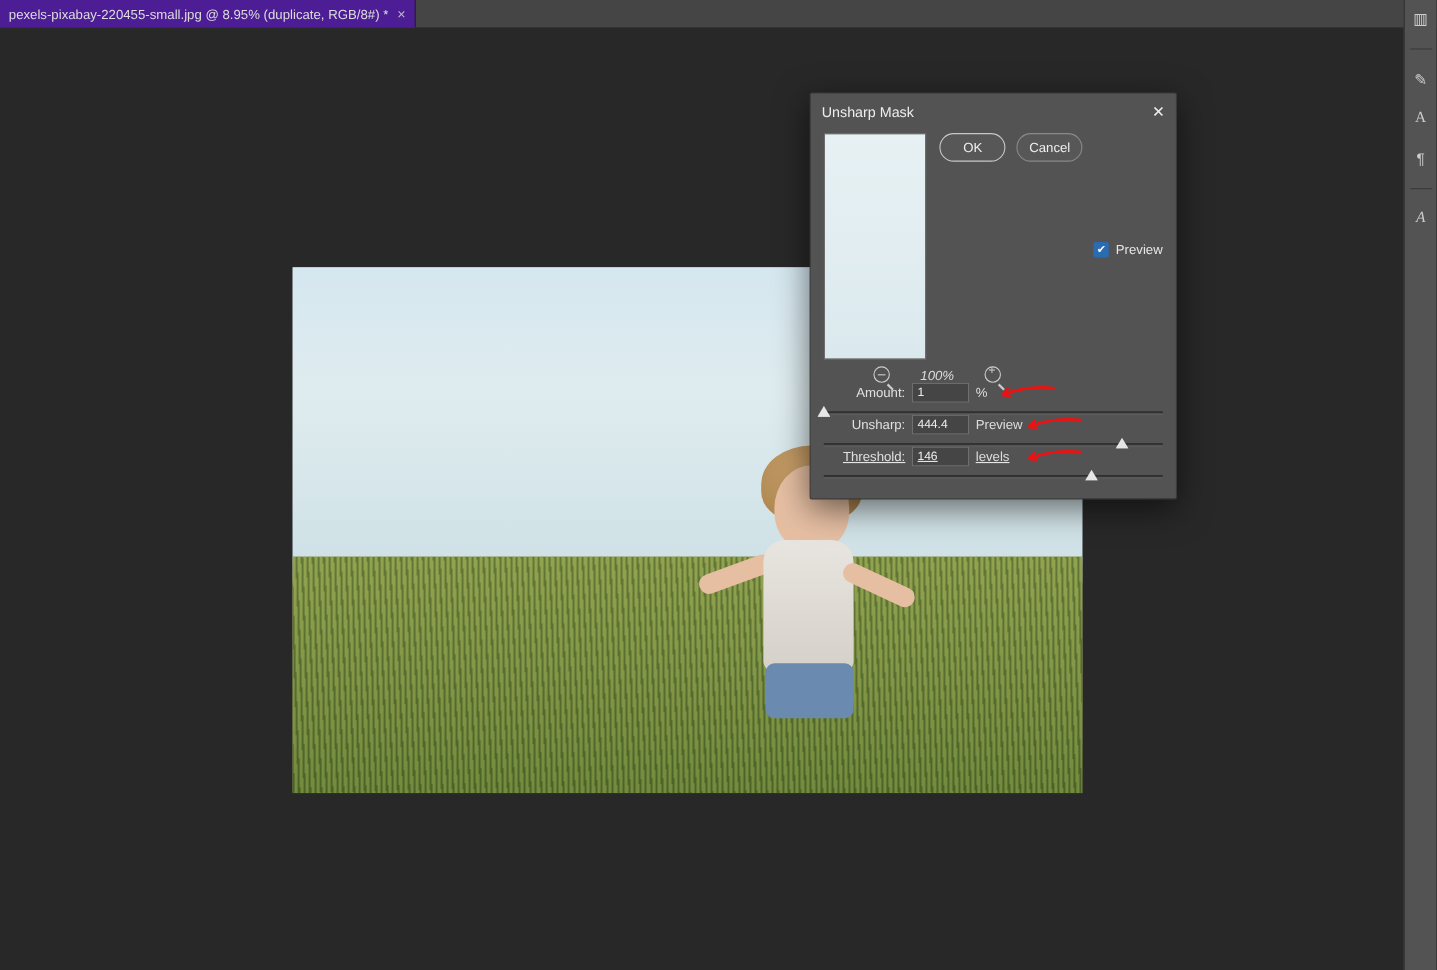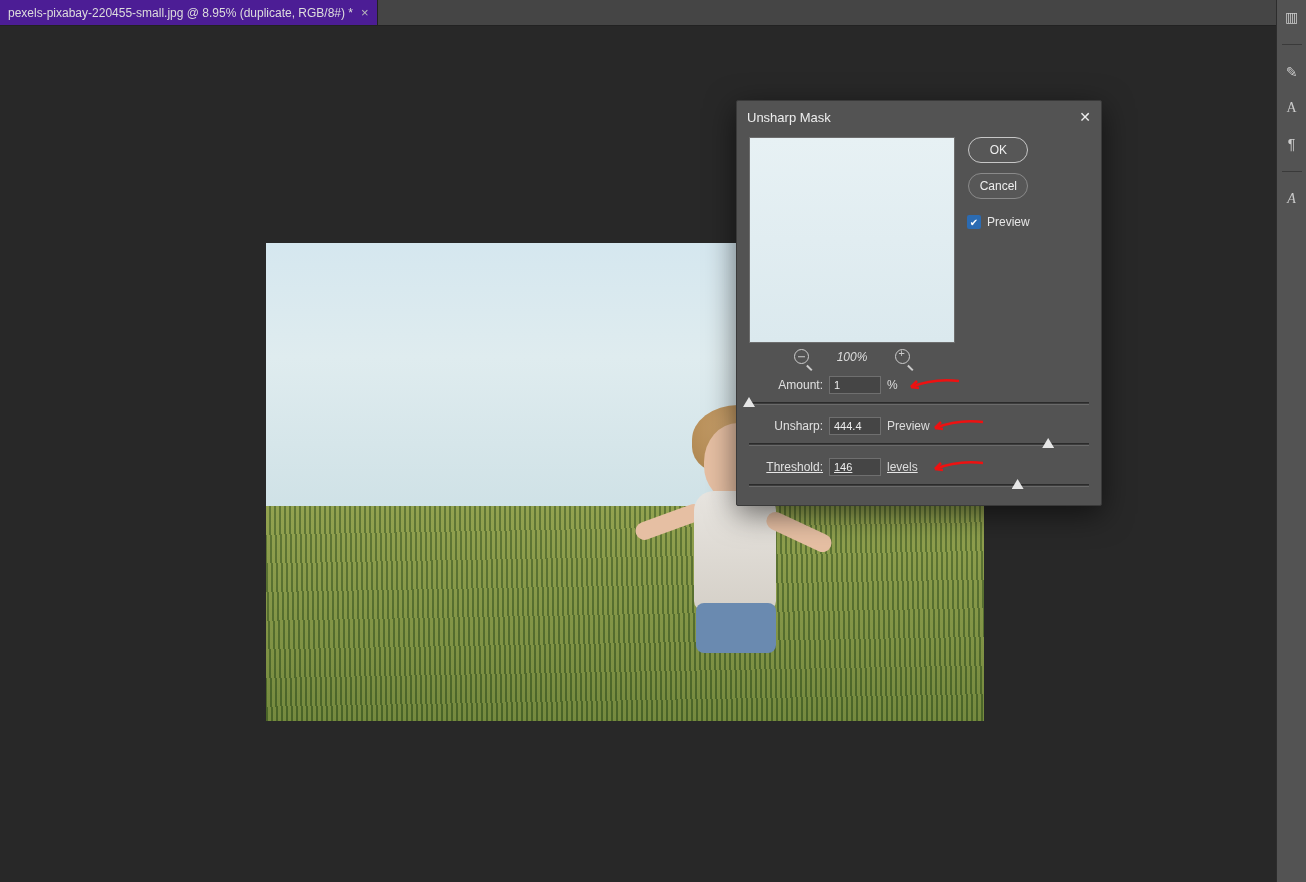--- a/index.html
+++ b/index.html
@@ -15,37 +15,37 @@
   .grass { position: absolute; left: 0; right: 0; bottom: 0; height: 45%; background: repeating-linear-gradient(88deg, rgba(60,90,30,.6) 0 2px, rgba(140,160,70,.5) 2px 5px), linear-gradient(to bottom, #9aa55a, #5e7337); }
   .bale { position: absolute; width: 34px; height: 26px; background: radial-gradient(circle at 40% 40%, #d2b06a, #a8833e); border-radius: 4px; filter: blur(1px); }
   .child { position: absolute; right: 170px; top: 140px; width: 200px; height: 350px; }
   .head { position: absolute; top: 40px; left: 90px; width: 68px; height: 78px; background: #e6bfa3; border-radius: 50% 50% 45% 45%; }
   .hair { position: absolute; top: 22px; left: 78px; width: 92px; height: 70px; background: radial-gradient(circle at 40% 30%, #c9a06b, #a37c46); border-radius: 50% 50% 40% 40%; }
   .torso { position: absolute; top: 108px; left: 80px; width: 82px; height: 120px; background: linear-gradient(to bottom, #e8e5e0, #d5d0c8); border-radius: 20px 20px 10px 10px; }
   .shorts { position: absolute; top: 220px; left: 82px; width: 80px; height: 50px; background: #6a8ab0; border-radius: 8px; }
   .arm-l { position: absolute; top: 130px; left: 20px; width: 70px; height: 18px; background: #e6bfa3; border-radius: 10px; transform: rotate(-20deg); }
   .arm-r { position: absolute; top: 140px; left: 150px; width: 70px; height: 18px; background: #e6bfa3; border-radius: 10px; transform: rotate(25deg); }
   .necklace { position: absolute; top: 112px; left: 96px; width: 50px; height: 16px; border-bottom: 5px dotted #d96b7a; border-radius: 0 0 30px 30px; }
-  .dialog { position: absolute; left: 736px; top: 100px; width: 366px; background: #535353; border: 1px solid #3a3a3a; box-shadow: 0 8px 30px rgba(0,0,0,.55); color: #e6e6e6; font-size: 12px; border-radius: 2px; }
+  .dialog { position: absolute; left: 736px; top: 84px; width: 334px; background: #535353; border: 1px solid #3a3a3a; box-shadow: 0 8px 30px rgba(0,0,0,.55); color: #e6e6e6; font-size: 12px; border-radius: 2px; }
   .dlg-title { display: flex; align-items: center; justify-content: space-between; padding: 8px 10px; font-size: 13px; color: #eee; }
   .dlg-title .x { cursor: pointer; color: #eee; font-size: 14px; }
   .dlg-body { padding: 4px 12px 18px; }
   .row-top { display: flex; gap: 12px; }
   .preview-box { width: 206px; height: 206px; background: linear-gradient(to bottom, #e7f1f4, #dbe9ee); border: 1px solid #6d6d6d; }
-  .btn-col { display: flex; flex-direction: column; gap: 10px; align-items: center; }
+  .btn-col { display: flex; flex-direction: row; gap: 10px; }
   .btn { width: 60px; height: 26px; border-radius: 13px; border: 1px solid #8a8a8a; background: #575757; color: #eee; font-size: 12px; cursor: pointer; display: flex; align-items: center; justify-content: center; }
   .btn.primary { border: 1.5px solid #c7c7c7; }
   .chk-row { display: flex; align-items: center; gap: 6px; margin-top: 6px; }
   .chk { width: 14px; height: 14px; background: #2b6bb2; border-radius: 2px; display: flex; align-items: center; justify-content: center; color: #fff; font-size: 10px; }
   .zoom-row { display: flex; align-items: center; justify-content: center; gap: 28px; margin-top: 6px; color: #ddd; }
   .mag { width: 15px; height: 15px; border: 1.5px solid #ccc; border-radius: 50%; position: relative; cursor: pointer; }
   .mag::after { content: ""; position: absolute; right: -5px; bottom: -5px; width: 7px; height: 1.5px; background: #ccc; transform: rotate(45deg); }
   .mag.minus::before { content: ""; position: absolute; top: 50%; left: 3px; right: 3px; height: 1.5px; background: #ccc; transform: translateY(-50%); }
   .mag.plus::before { content: "+"; position: absolute; top: -3px; left: 2px; color: #ccc; font-size: 11px; }
-  .param-row { display: flex; align-items: center; gap: 6px; margin-top: 12px; }
+  .param-row { display: flex; align-items: center; gap: 6px; margin-top: 0; }
   .param-row .lbl { width: 74px; text-align: right; color: #e0e0e0; }
   .param-row input { width: 52px; height: 18px; background: #454545; border: 1px solid #6f6f6f; color: #eee; font-size: 11px; padding: 0 4px; }
   .param-row .unit { color: #ddd; }
   .arrow { position: absolute; width: 50px; height: 12px; }
   .arrow svg { width: 100%; height: 100%; }
   .slider-track { position: relative; height: 3px; background: #3c3c3c; border-top: 1px solid #2b2b2b; border-bottom: 1px solid #6a6a6a; margin-top: 8px; }
   .slider-thumb { position: absolute; top: -6px; width: 12px; height: 10px; background: #e6e6e6; clip-path: polygon(50% 0, 100% 100%, 0 100%); transform: translateX(-50%); cursor: pointer; }
   .right-rail { position: absolute; top: 0; right: 0; width: 30px; height: 100%; background: #535353; border-left: 1px solid #2d2d2d; display: flex; flex-direction: column; align-items: center; padding-top: 8px; gap: 18px; color: #ccc; }
   .rail-ico { width: 18px; height: 18px; display: flex; align-items: center; justify-content: center; font-size: 14px; cursor: pointer; }
   .sep { width: 20px; height: 1px; background: #3a3a3a; }

